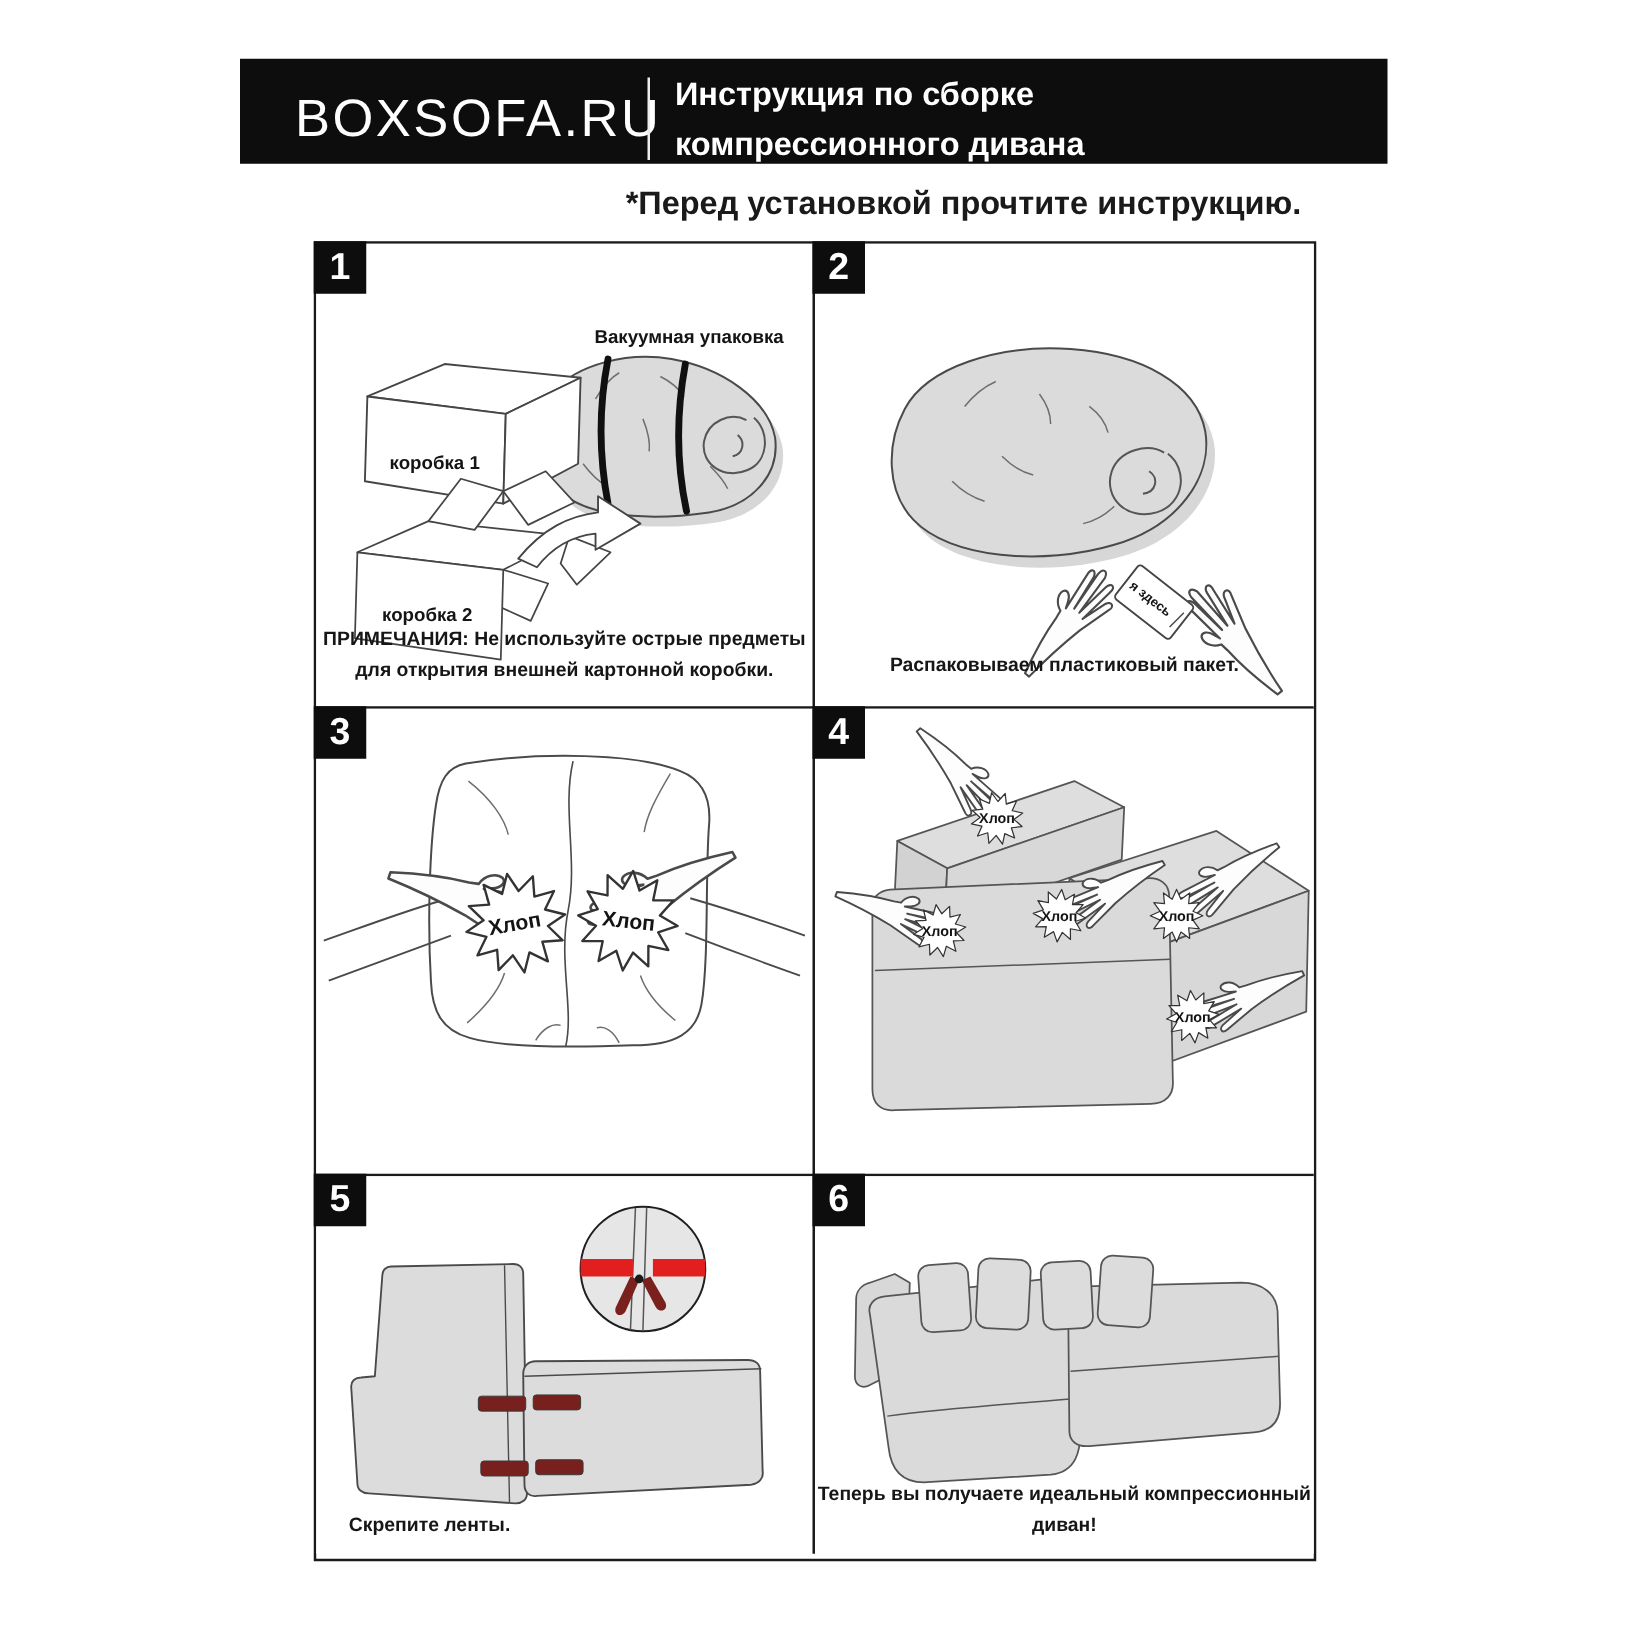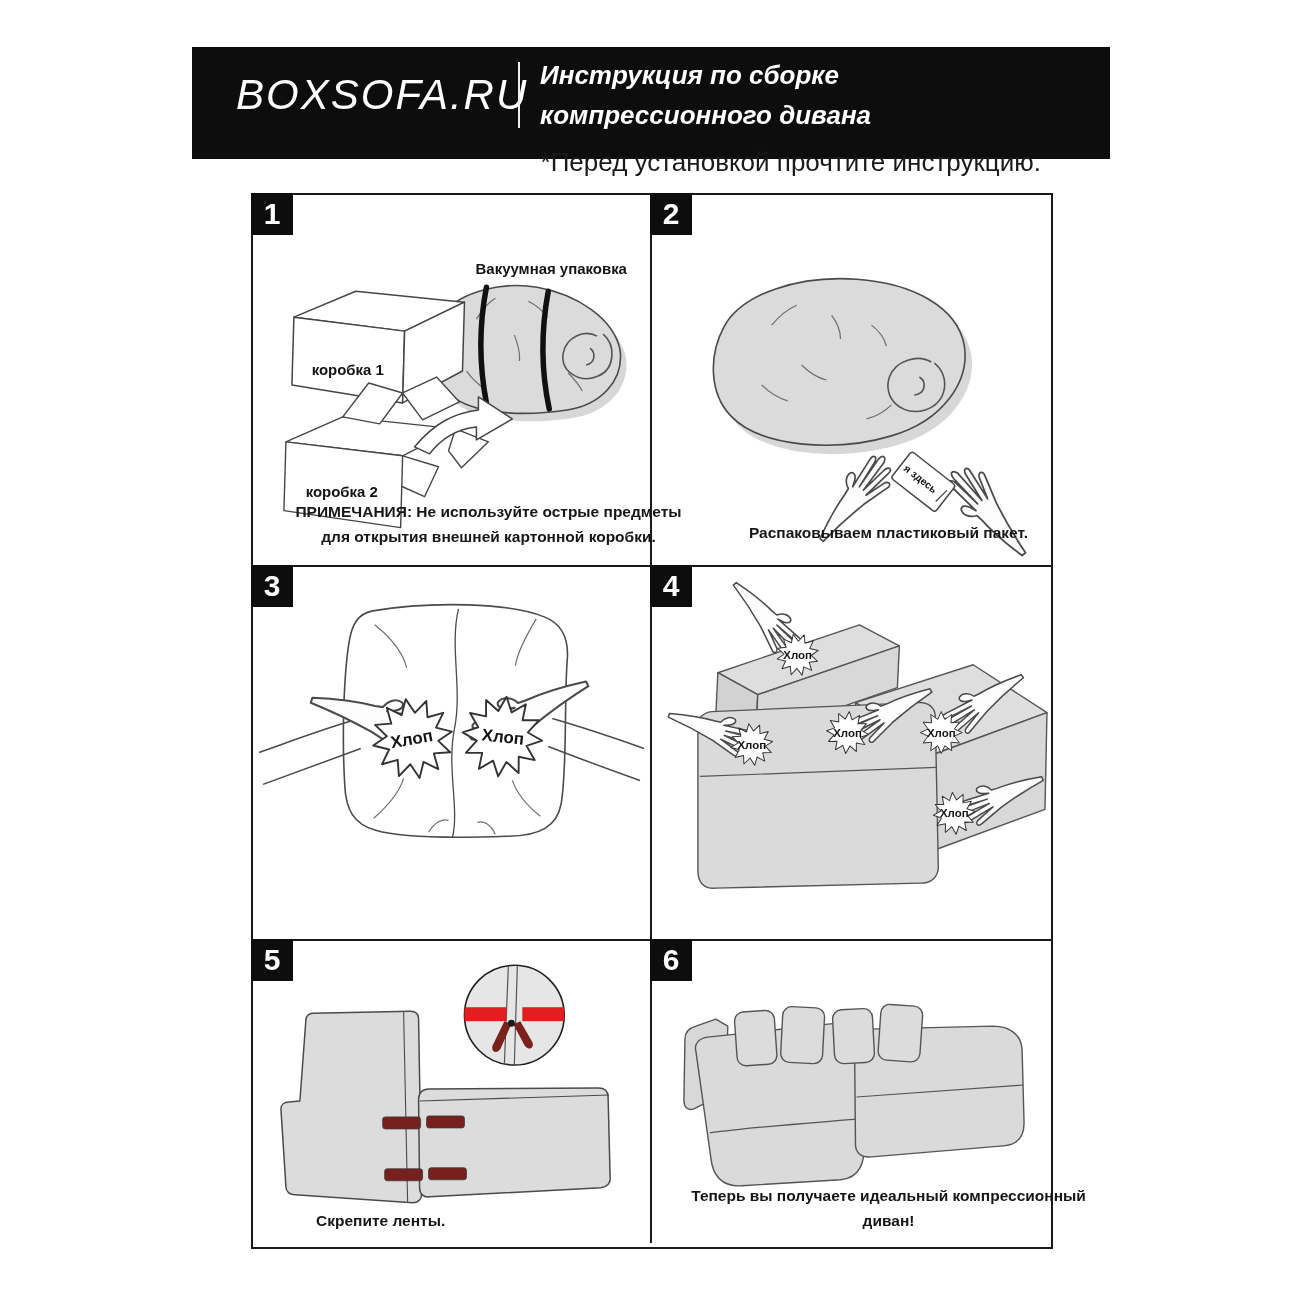--- a/index.html
+++ b/index.html
@@ -2,55 +2,55 @@
 <html><head>
 <meta charset="utf-8">
 <style>
   html,body{margin:0;padding:0;}
   body{
     width:1300px;height:1300px;position:relative;background:#ffffff;
     font-family:"Liberation Sans","DejaVu Sans",sans-serif;color:#141414;
     overflow:hidden;
   }
   .header{
-    position:absolute;left:192px;top:47px;width:918px;height:112px;
-    background:#0d0d0d;color:#fff;font-style:italic;
+    position:absolute;left:192px;top:47px;width:918px;height:84px;
+    background:#0d0d0d;color:#fff;
   }
   .logo{
     position:absolute;left:44px;top:0;height:96px;line-height:96px;
     font-size:42px;letter-spacing:2px;font-weight:400;color:#fefefe;
   }
   .header-divider{
     position:absolute;left:326px;top:15px;width:2px;height:66px;background:#ededed;
   }
   .header-title{
     position:absolute;left:348px;top:8px;font-size:26px;font-weight:700;
     line-height:40px;white-space:pre-line;color:#fff;
   }
   .subtitle{
     position:absolute;left:251px;top:147px;width:790px;text-align:right;
-    font-size:26px;font-weight:400;color:#1a1a1a;
+    font-size:26px;font-weight:700;color:#1a1a1a;
   }
   .grid{
     position:absolute;left:251px;top:193px;width:798px;height:1052px;
     border:2px solid #1a1a1a;display:grid;
     grid-template-columns:1fr 1fr;grid-template-rows:372px 374px 302px;
   }
   .panel{position:relative;border-right:2px solid #1a1a1a;border-bottom:2px solid #1a1a1a;background:#fff;}
   .panel:nth-child(2n){border-right:none;}
   .panel:nth-child(n+5){border-bottom:none;}
   .badge{
     position:absolute;left:-2px;top:-2px;width:42px;height:42px;background:#0d0d0d;
     color:#fff;font-size:30px;font-weight:700;display:flex;align-items:center;justify-content:center;
     z-index:3;
   }
   .illust{position:absolute;left:0;top:0;width:100%;height:100%;}
   .caption{
     position:absolute;font-size:15.5px;font-weight:700;line-height:25px;
-    color:#161616;white-space:pre-line;z-index:2;padding-left:37px;
+    color:#161616;white-space:pre-line;z-index:2;
   }
   .cap-center{left:0;width:100%;text-align:center;}
   svg text{font-family:"Liberation Sans","DejaVu Sans",sans-serif;fill:#141414;}
   .svg-label{font-weight:700;font-size:15px;}
   .pop-big{font-weight:700;font-size:17px;}
   .pop-small{font-weight:700;font-size:11.5px;}
   .tag-text{font-weight:700;font-size:10.5px;}
 </style>
 </head>
 <body>

